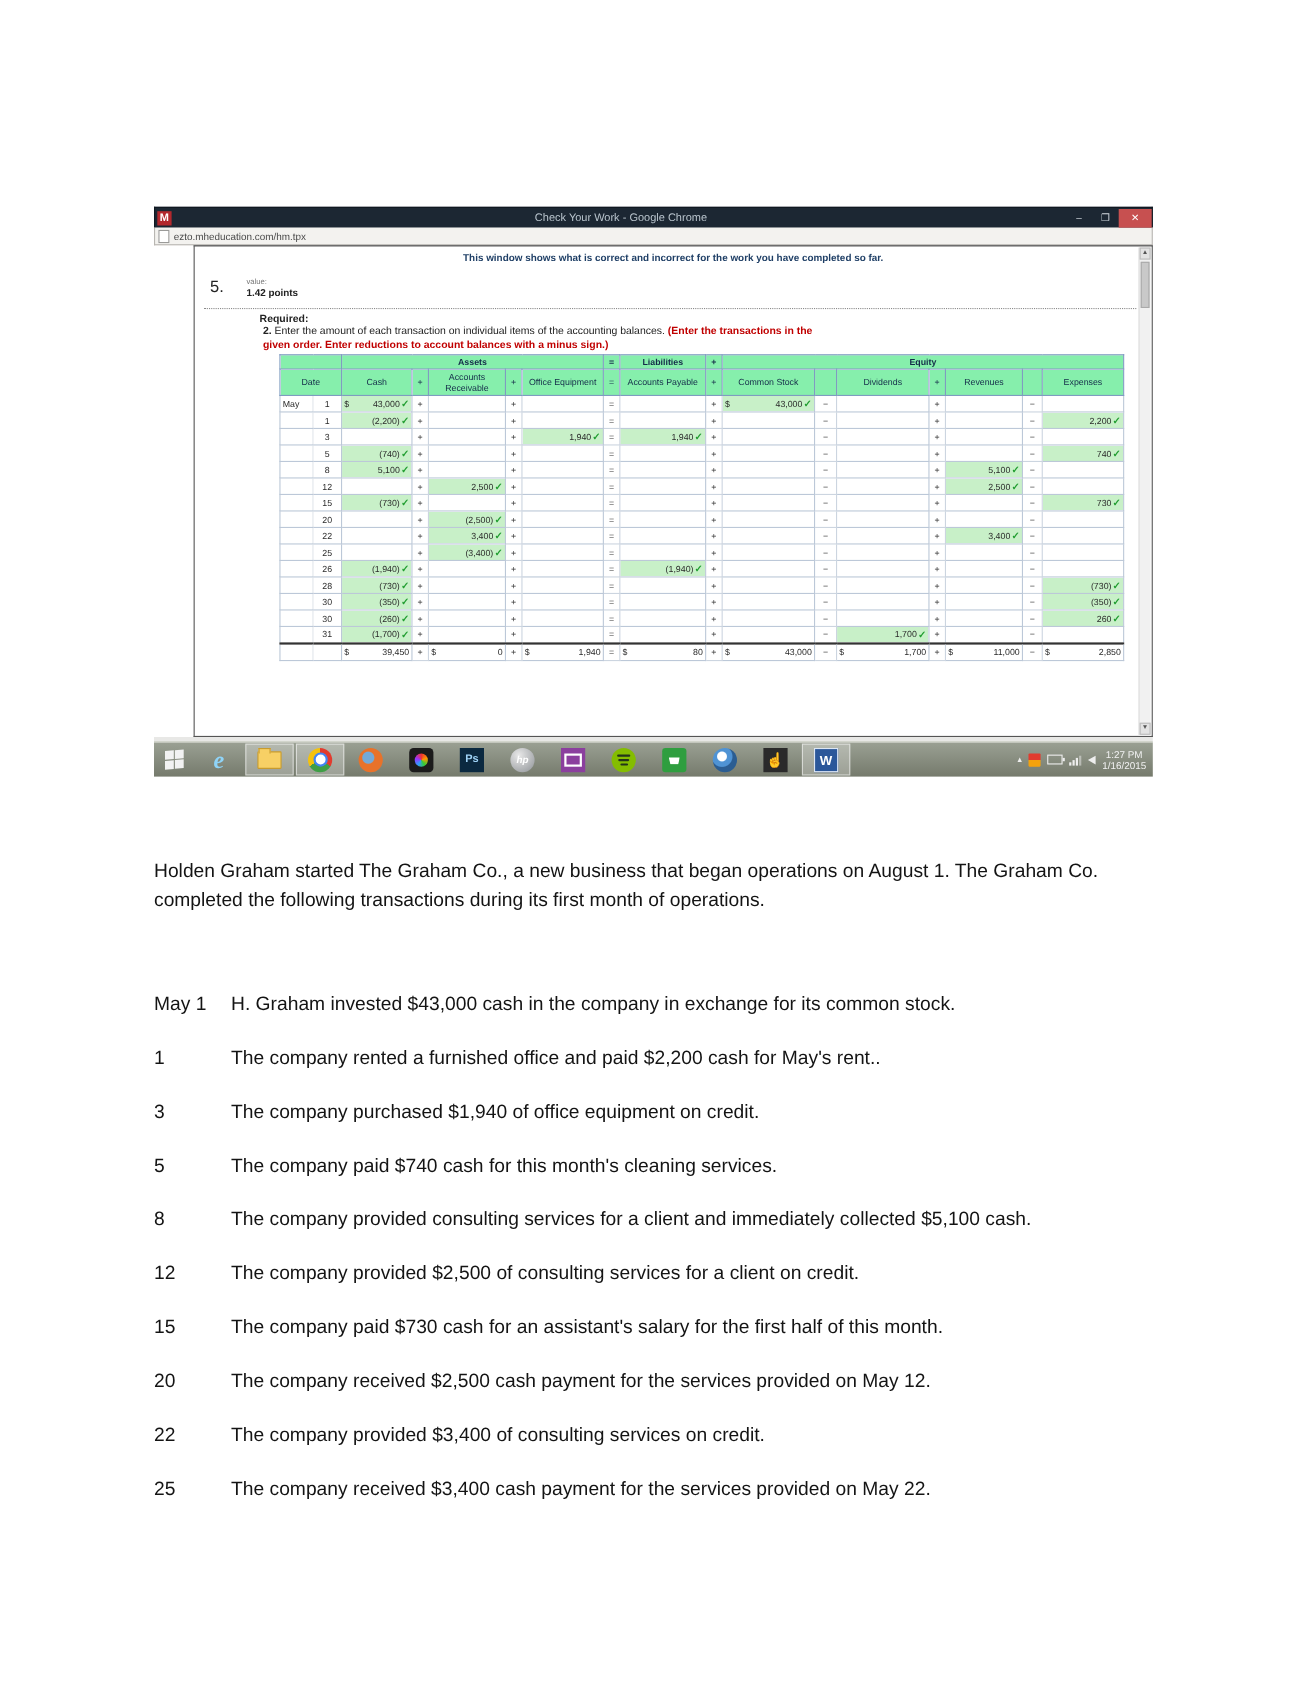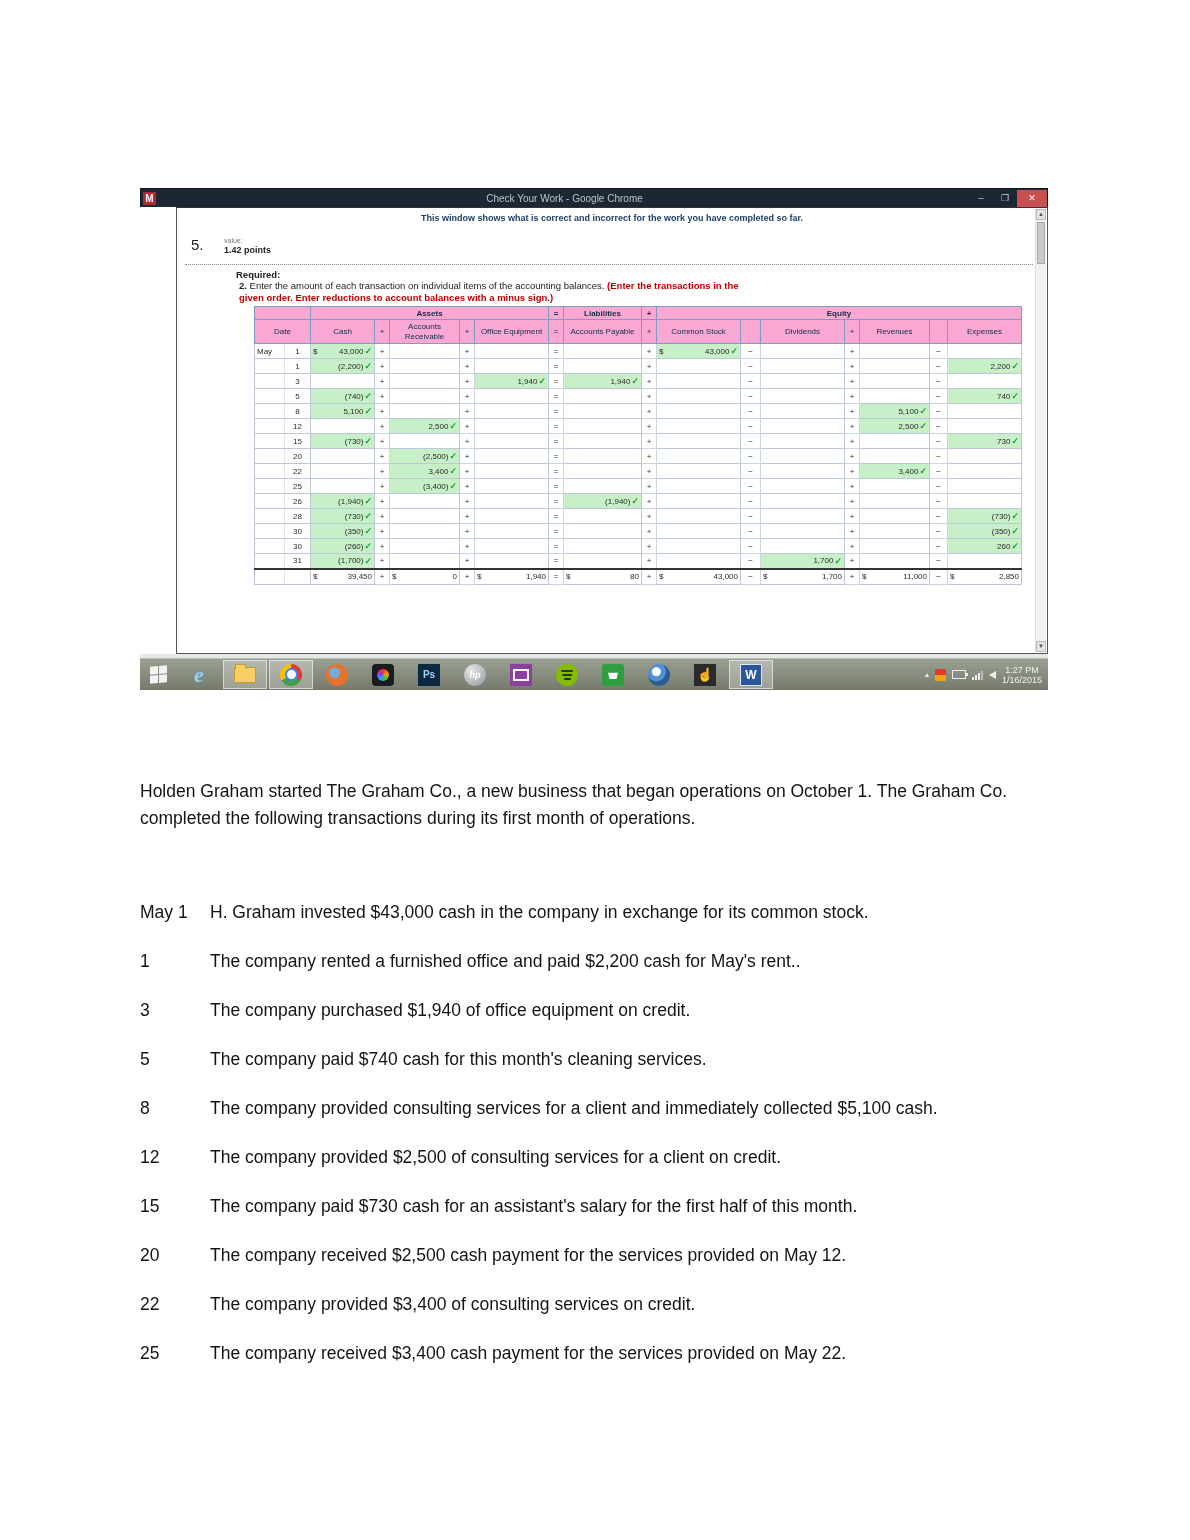--- a/index.html
+++ b/index.html
@@ -21,21 +21,21 @@
   .qvalue{position:absolute;left:47px;top:29px;font-size:7px;color:#777;}
   .qpoints{position:absolute;left:47px;top:37px;font-size:9px;font-weight:bold;color:#222;}
   .dotline{position:absolute;left:8px;right:14px;top:56px;border-top:1px dotted #8a8a8a;}
   .required{position:absolute;left:59px;top:61px;font-size:9.5px;font-weight:bold;color:#222;}
   .instruction{position:absolute;left:62px;top:72px;width:505px;font-size:9.5px;line-height:11.5px;color:#222;}
   .instr-note{color:#c00000;font-weight:bold;}
 
   
   .acct{position:absolute;left:77px;top:98px;border-collapse:collapse;table-layout:fixed;font-size:8px;color:#2a2a2a;border:1px solid #666;}
   .acct th,.acct td{border:1px solid #bcc8d8;padding:0 2px;overflow:hidden;white-space:nowrap;box-sizing:border-box;}
-  .acct th{background:#f9a8d4;border:1px solid #7f9cc0;color:#142c49;font-weight:normal;}
+  .acct th{background:#86efac;border:1px solid #7f9cc0;color:#142c49;font-weight:normal;}
   .acct .grp{font-weight:bold;height:13px;}
   .acct .colh{height:24px;line-height:10px;white-space:normal;}
   .acct .oph{width:15px;text-align:center;}
   .acct tbody tr{height:15px;}
   .acct td.op{text-align:center;color:#333;border-color:#ccd5e0;}
   .acct td.val{text-align:right;}
   .acct td.val .cellwrap{display:flex;justify-content:flex-end;align-items:center;}
   .acct td.val .cur{margin-right:auto;}
   .acct td.filled{background:#c8f0c8;}
   .acct .chk{color:#1f9d2f;font-weight:bold;font-size:9px;margin-left:1px;}
@@ -106,20 +106,24 @@
   <div class="shot">
 
     <div class="titlebar">
       <div class="favicon-m">M</div>
       <div class="win-title">Check Your Work - Google Chrome</div>
       <div class="win-btn">–</div>
       <div class="win-btn">❐</div>
       <div class="win-btn win-close">✕</div>
     </div>
 
+    <div class="urlbar">
+      <div class="page-ico"></div>
+      <div class="url-text">ezto.mheducation.com/hm.tpx</div>
+    </div>
 
     <div class="content">
       <div class="notice">
         <div>This window shows what is correct and incorrect for the work you have completed so far.</div>
       </div>
       <div class="qnum">5.</div>
       <div class="qvalue">value:</div>
       <div class="qpoints">1.42 points</div>
       <div class="dotline"></div>
       <div class="required">Required:</div>
@@ -743,21 +747,21 @@
         <span class="tray-spk"></span>
         <div class="clock">
           <div>1:27 PM</div>
           <div>1/16/2015</div>
         </div>
       </div>
     </div>
   </div>
 
   <div class="doc">
-    <p class="intro">Holden Graham started The Graham Co., a new business that began operations on October 1. The Graham Co. completed the following transactions during its first month of operations.</p>
+    <p class="intro">Holden Graham started The Graham Co., a new business that began operations on August 1. The Graham Co. completed the following transactions during its first month of operations.</p>
     <div id="txns">
         <div class="txn">
           <span class="day">May 1</span>
           <span class="txt">H. Graham invested $43,000 cash in the company in exchange for its common stock.</span>
         </div>
         <div class="txn">
           <span class="day">1</span>
           <span class="txt">The company rented a furnished office and paid $2,200 cash for May's rent..</span>
         </div>
         <div class="txn">

